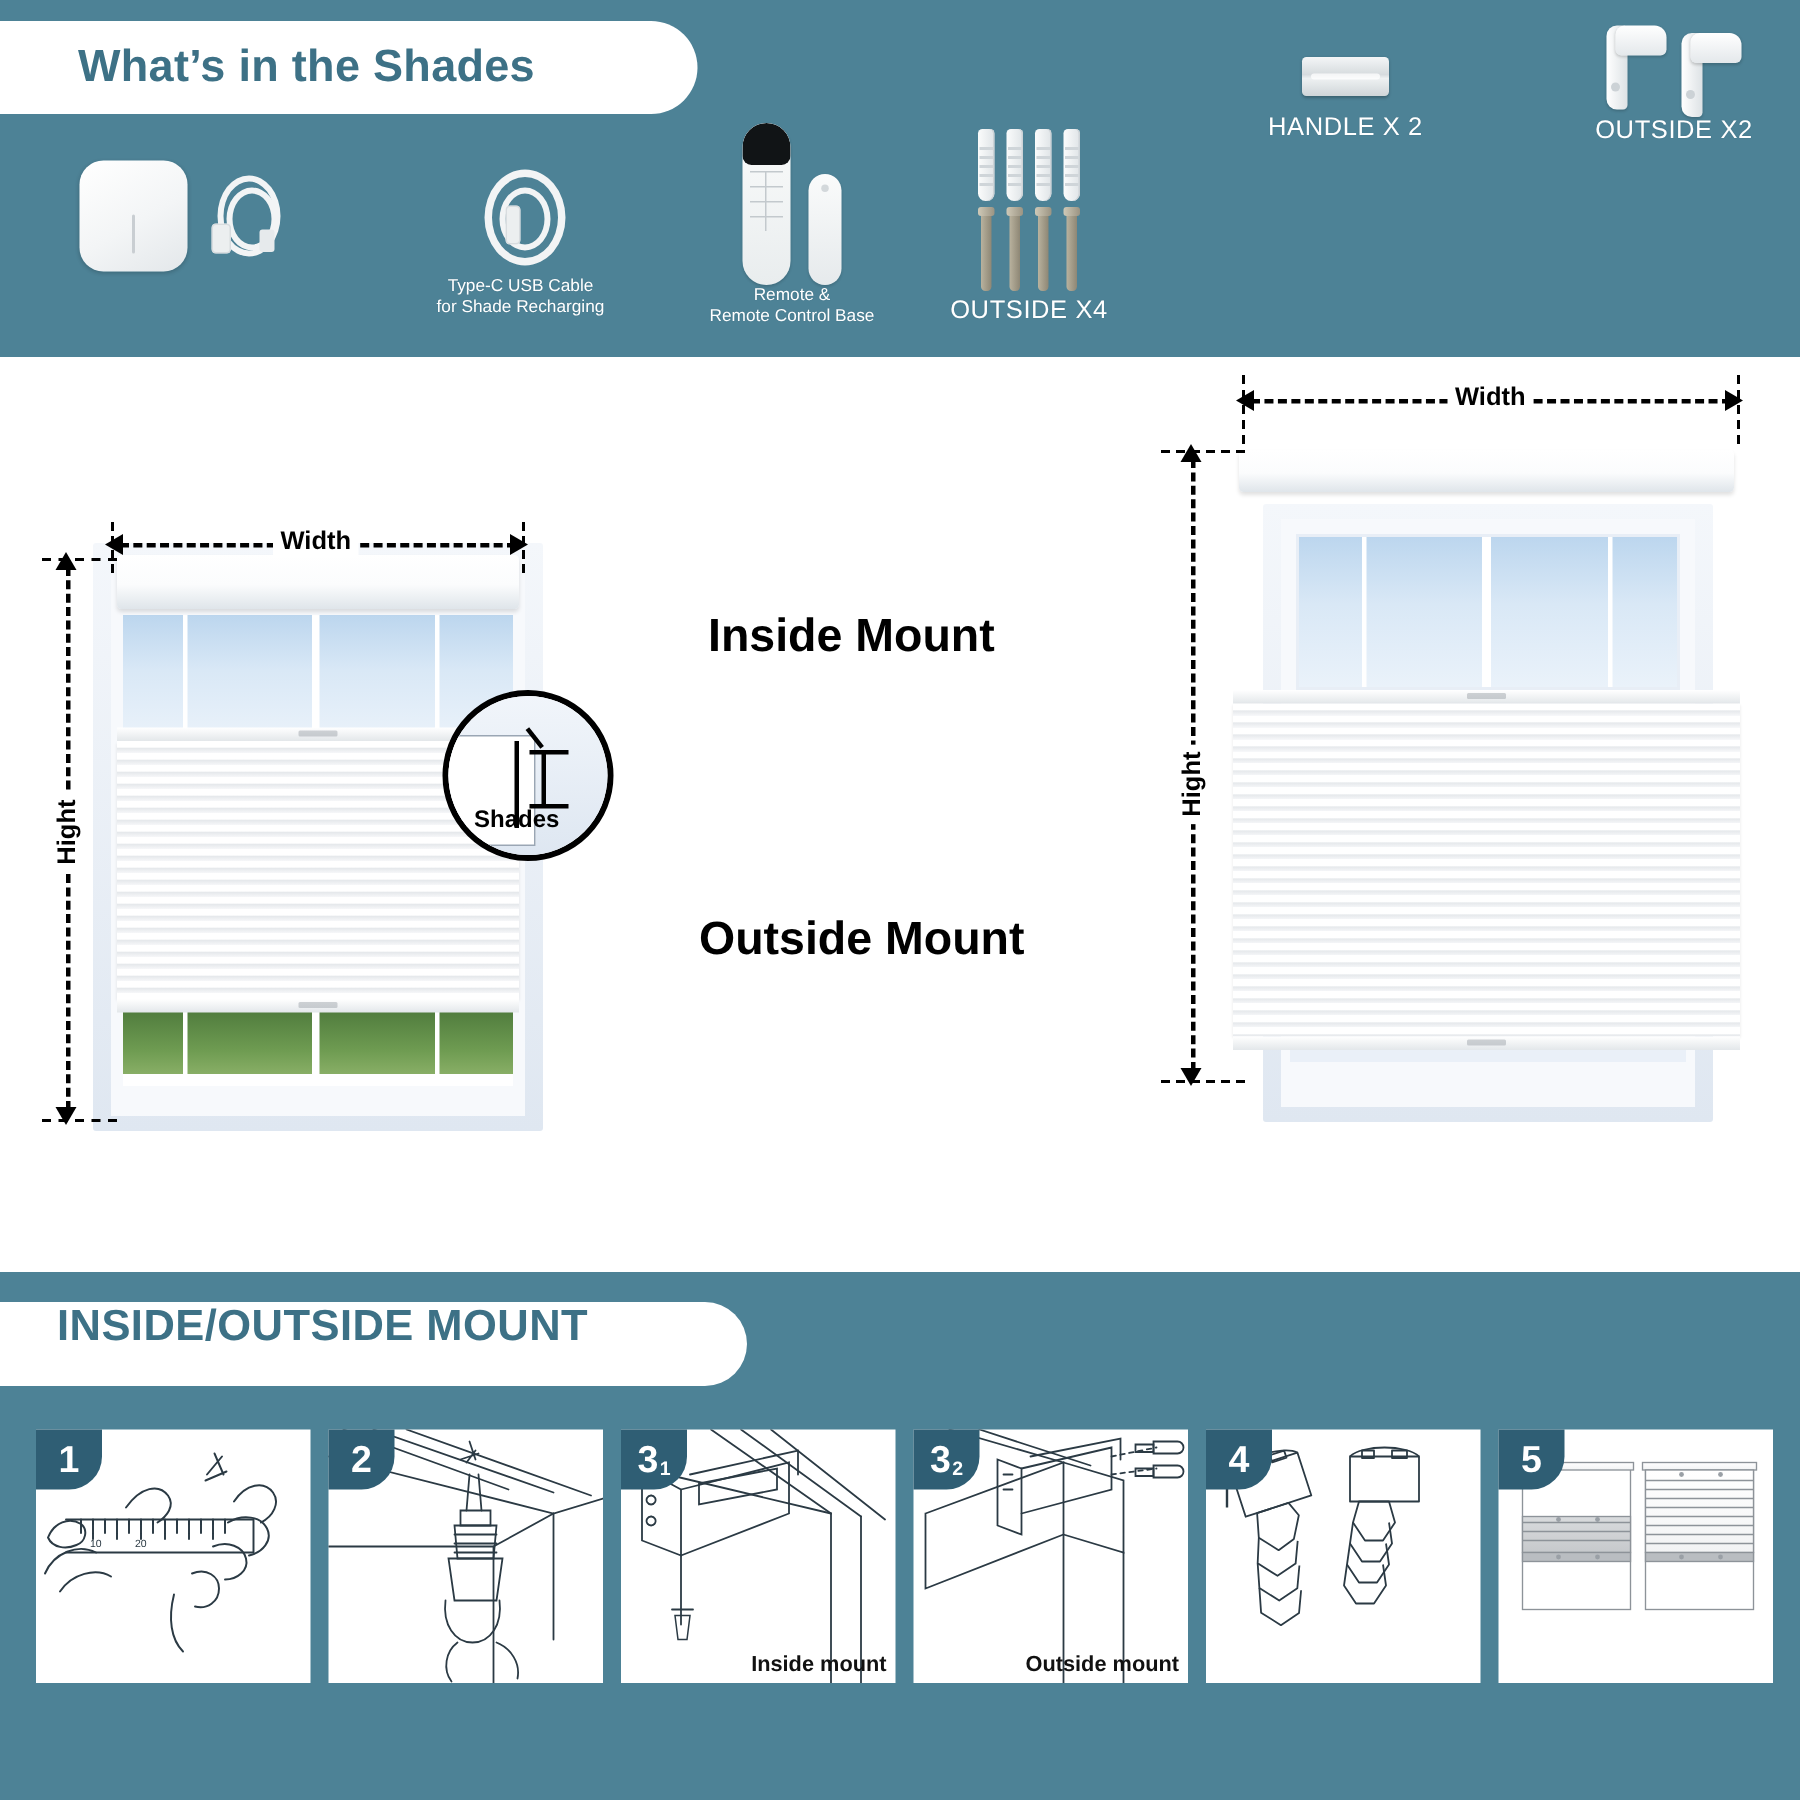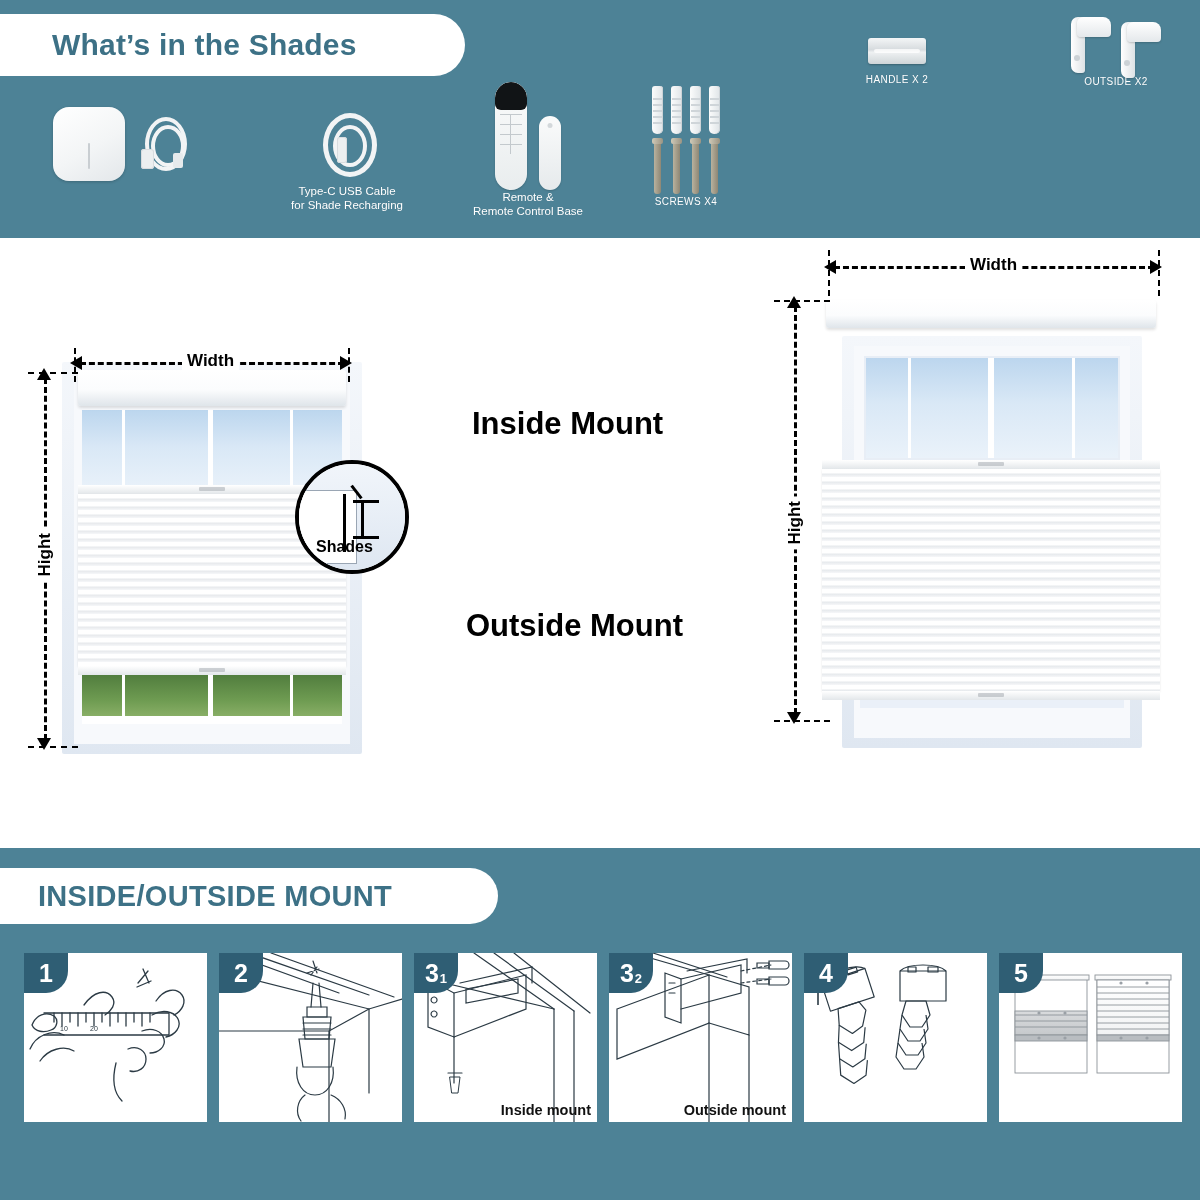--- a/index.html
+++ b/index.html
@@ -21,21 +21,21 @@
     background:#ffffff;border-radius:0 31px 31px 0;
     display:flex;align-items:center;
   }
   .pill-text{
     margin-left:52px;color:#3d7186;font-size:30px;font-weight:bold;
     letter-spacing:.2px;white-space:nowrap;
   }
   .pkg-item{position:absolute;text-align:center;color:#fff;}
   .pkg-cap{font-size:11.5px;line-height:1.25;white-space:pre-line;text-shadow:0 0 1px rgba(0,0,0,.12);}
   .pkg-cap.big{font-size:19px;}
-  .pkg-cap.mid{font-size:10px;letter-spacing:.4px;}
+  .pkg-cap.mid{font-size:17px;letter-spacing:.4px;}
 
   
   .hub{width:72px;height:74px;border-radius:16px;background:
       linear-gradient(150deg,#ffffff 0%,#f3f5f6 55%,#e3e7ea 100%);
       box-shadow:0 1px 3px rgba(0,0,0,.2);position:relative;}
   .hub:after{content:"";position:absolute;left:50%;top:36px;width:2px;height:26px;
       background:#c9ced2;transform:translateX(-50%);border-radius:1px;}
   
   .cable{position:relative;width:58px;height:74px;}
   .cable .loop{position:absolute;border:4px solid #f2f4f5;border-radius:50%;}
@@ -128,21 +128,21 @@
   
   .mag{position:absolute;border-radius:50%;background:#fff;border:4px solid #000;overflow:hidden;}
   .mag .m1{position:absolute;background:linear-gradient(180deg,#f2f6fb,#dde6f1);}
   .mag .m2{position:absolute;background:#ffffff;border:1.5px solid #9aa6b4;box-sizing:border-box;}
   .mag .bar{position:absolute;background:#000;}
 
   
   .steps{position:absolute;left:0;top:848px;width:1200px;height:352px;background:#4d8296;}
   .pill2{
     position:absolute;left:0;top:20px;height:56px;width:498px;
-    background:#fff;border-radius:0 28px 28px 0;display:flex;align-items:center;
+    background:#fff;border-radius:0 28px 28px 0;display:flex;
   }
   .pill2-text{margin-left:38px;color:#3d7186;font-size:29px;font-weight:bold;letter-spacing:.3px;}
   .panel{position:absolute;top:105px;width:183px;height:169px;background:#fff;}
   .badge{position:absolute;left:0;top:0;width:44px;height:40px;background:#2f5e74;
       border-radius:0 0 22px 0;color:#fff;font-size:25px;font-weight:bold;
       display:flex;align-items:center;justify-content:center;line-height:1;}
   .badge sub{font-size:13px;vertical-align:baseline;margin-left:1px;position:relative;top:5px;}
   .inline-lbl{position:absolute;right:6px;bottom:4px;color:#111;font-size:14.5px;font-weight:bold;}
 
   
@@ -233,21 +233,21 @@
               <i style="top:36px"></i>
             </div>
         </div>
         <div class="screwset" style="margin-top:8px;gap:12px;">
           <div class="screw"></div>
             <div class="screw"></div>
             <div class="screw"></div>
             <div class="screw"></div>
         </div>
       </div>
-      <div class="pkg-cap mid">SCREWS X4</div>
+      <div class="pkg-cap mid">OUTSIDE X4</div>
     </div>
 
     <div class="pkg-item" style="left:838px;top:28px;width:118px;">
       <div style="display:flex;justify-content:center;height:46px;align-items:center;">
         <div class="handle"></div>
       </div>
       <div class="pkg-cap mid">HANDLE X 2</div>
     </div>
 
     <div class="pkg-item" style="left:1036px;top:14px;width:160px;">

